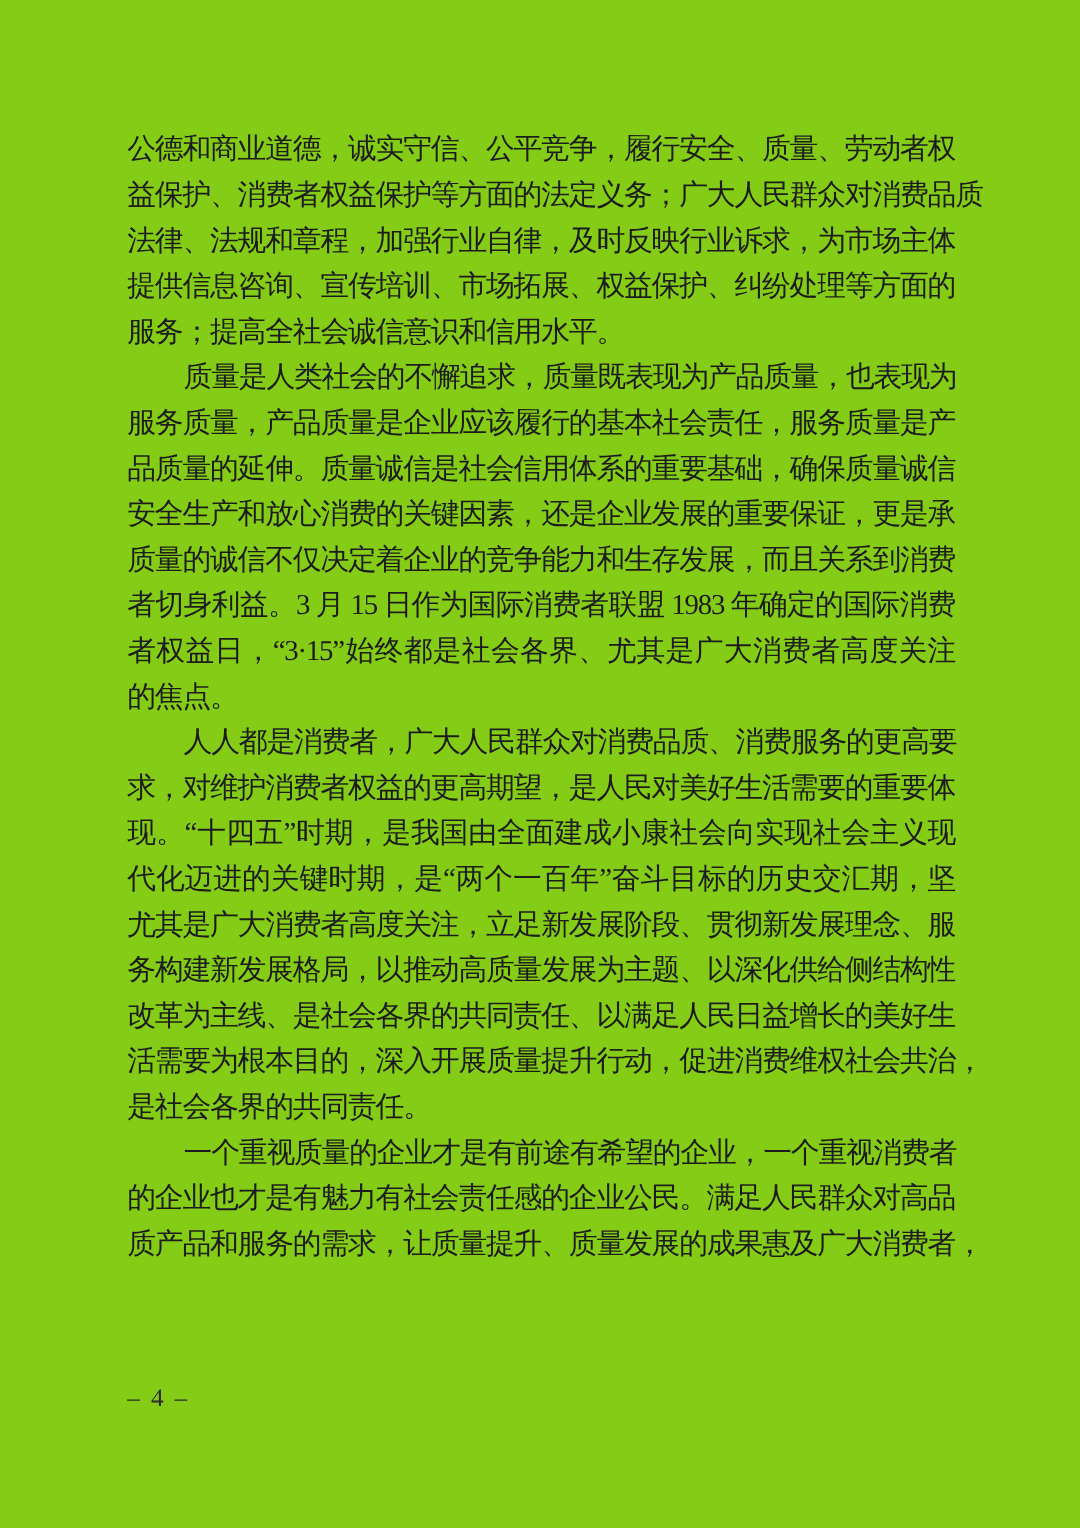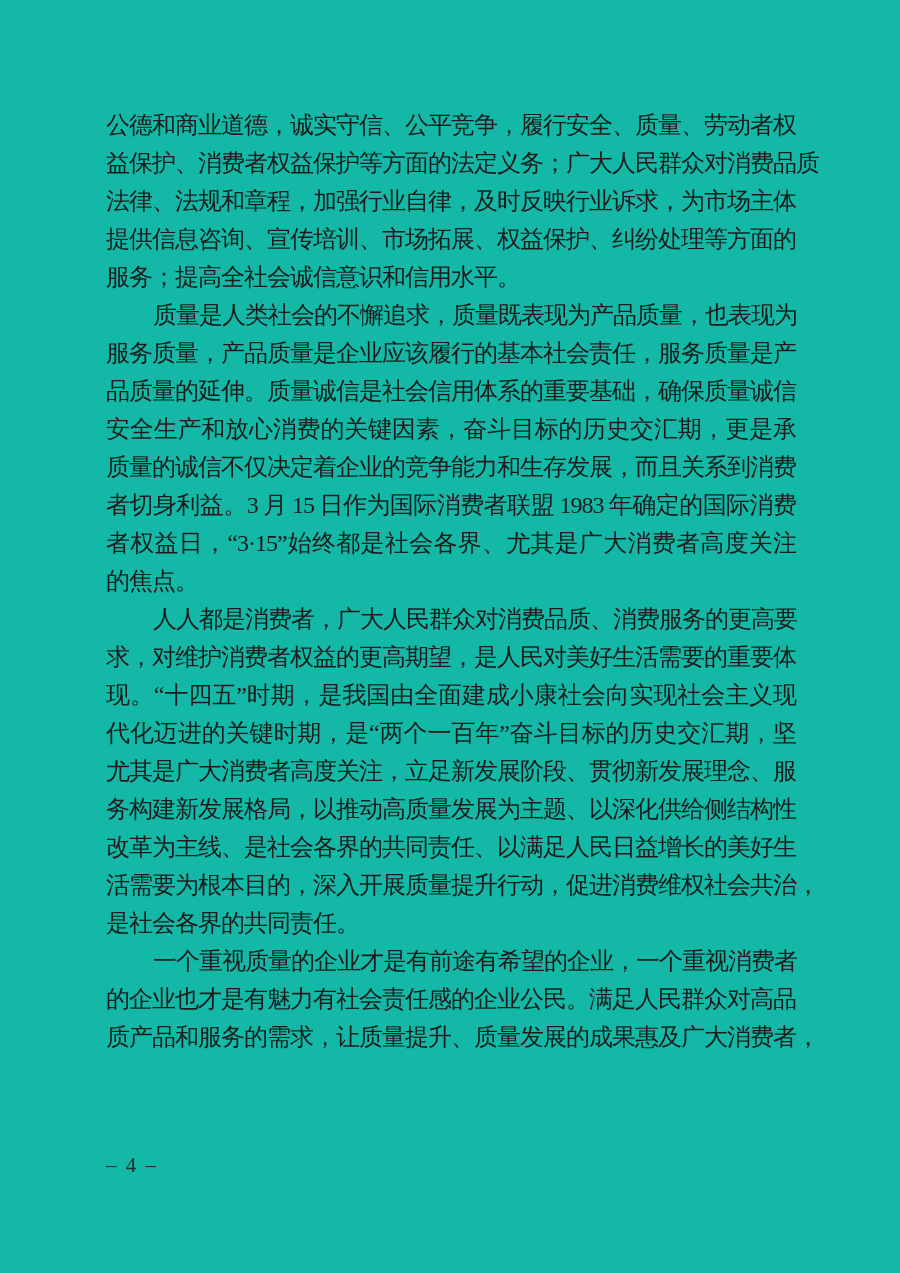--- a/index.html
+++ b/index.html
@@ -4,21 +4,21 @@
 <style>
   html, body {
     margin: 0;
     padding: 0;
     background: #ffffff;
   }
   .page {
     position: relative;
     width: 900px;
     height: 1273px;
-    background: #14b8a6;
+    background: #84cc16;
     overflow: hidden;
     font-family: "Liberation Serif", "DejaVu Serif", serif;
     color: #1c1c1c;
     text-decoration: underline;
   }
   .text-block {
     position: absolute;
     left: 106px;
     top: 106px;
     width: 690px;
@@ -65,21 +65,21 @@
       <div class="line">益保护、消费者权益保护等方面的法定义务；广大人民群众对消费品质</div>
       <div class="line">法律、法规和章程，加强行业自律，及时反映行业诉求，为市场主体</div>
       <div class="line">提供信息咨询、宣传培训、市场拓展、权益保护、纠纷处理等方面的</div>
       <div class="line end">服务；提高全社会诚信意识和信用水平。</div>
     </div>
 
     <div class="para">
       <div class="line indent">质量是人类社会的不懈追求，质量既表现为产品质量，也表现为</div>
       <div class="line">服务质量，产品质量是企业应该履行的基本社会责任，服务质量是产</div>
       <div class="line">品质量的延伸。质量诚信是社会信用体系的重要基础，确保质量诚信</div>
-      <div class="line">安全生产和放心消费的关键因素，奋斗目标的历史交汇期，更是承</div>
+      <div class="line">安全生产和放心消费的关键因素，还是企业发展的重要保证，更是承</div>
       <div class="line">质量的诚信不仅决定着企业的竞争能力和生存发展，而且关系到消费</div>
       <div class="line">者切身利益。3 月 15 日作为国际消费者联盟 1983 年确定的国际消费</div>
       <div class="line">者权益日，“3·15”始终都是社会各界、尤其是广大消费者高度关注</div>
       <div class="line end">的焦点。</div>
     </div>
 
     <div class="para">
       <div class="line indent">人人都是消费者，广大人民群众对消费品质、消费服务的更高要</div>
       <div class="line">求，对维护消费者权益的更高期望，是人民对美好生活需要的重要体</div>
       <div class="line">现。“十四五”时期，是我国由全面建成小康社会向实现社会主义现</div>

